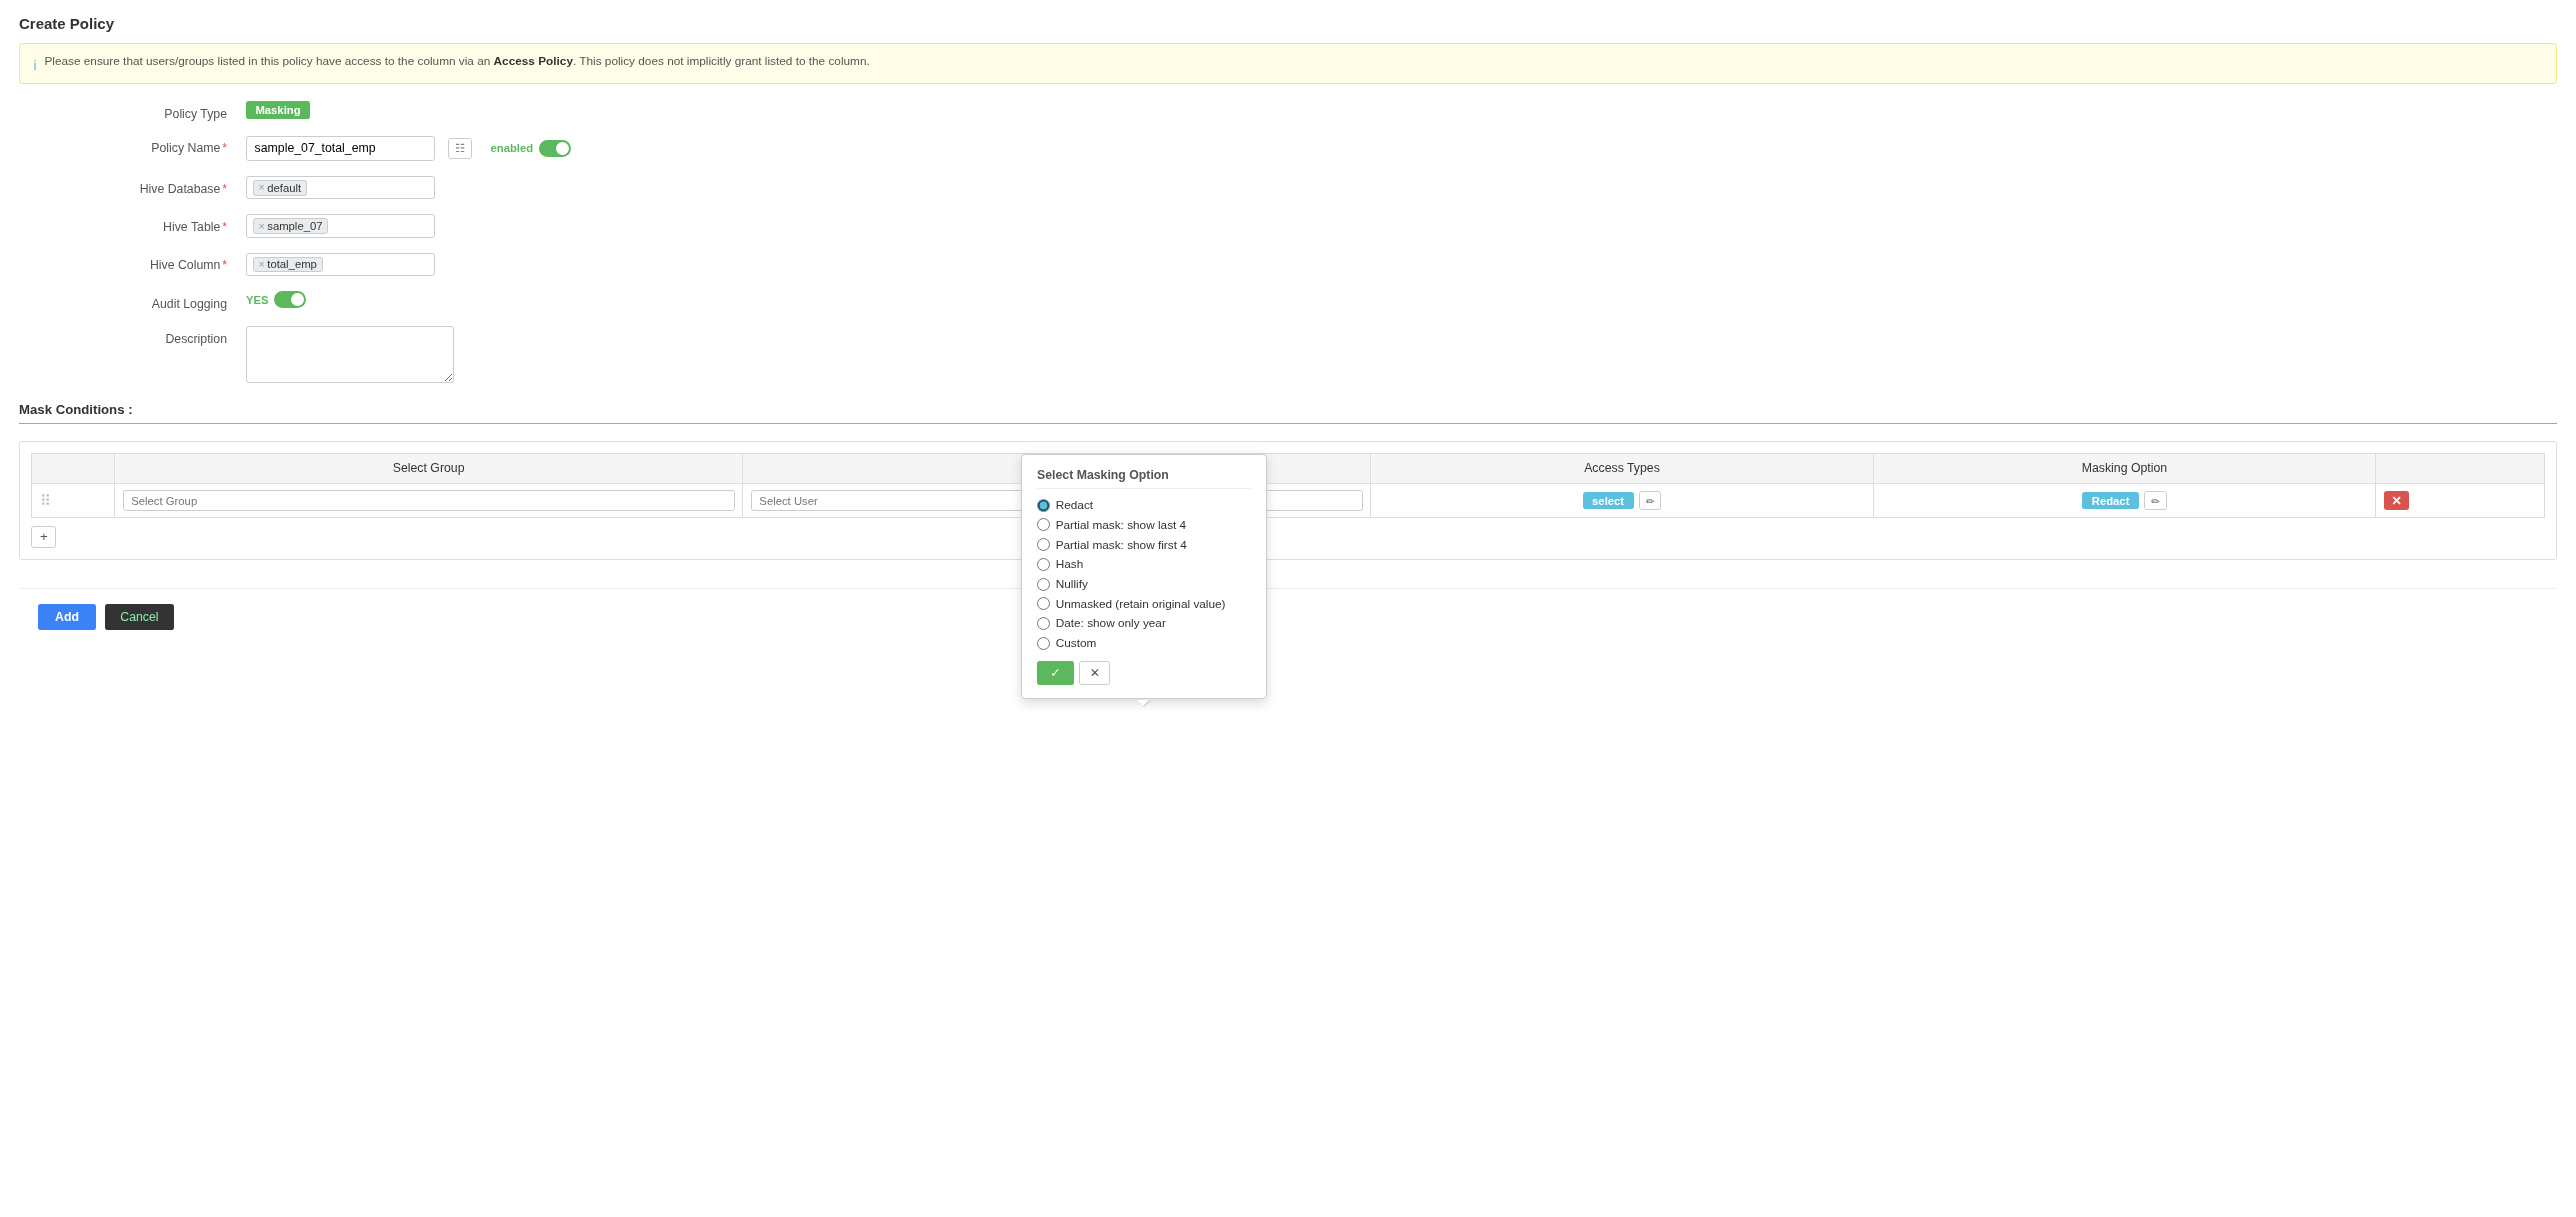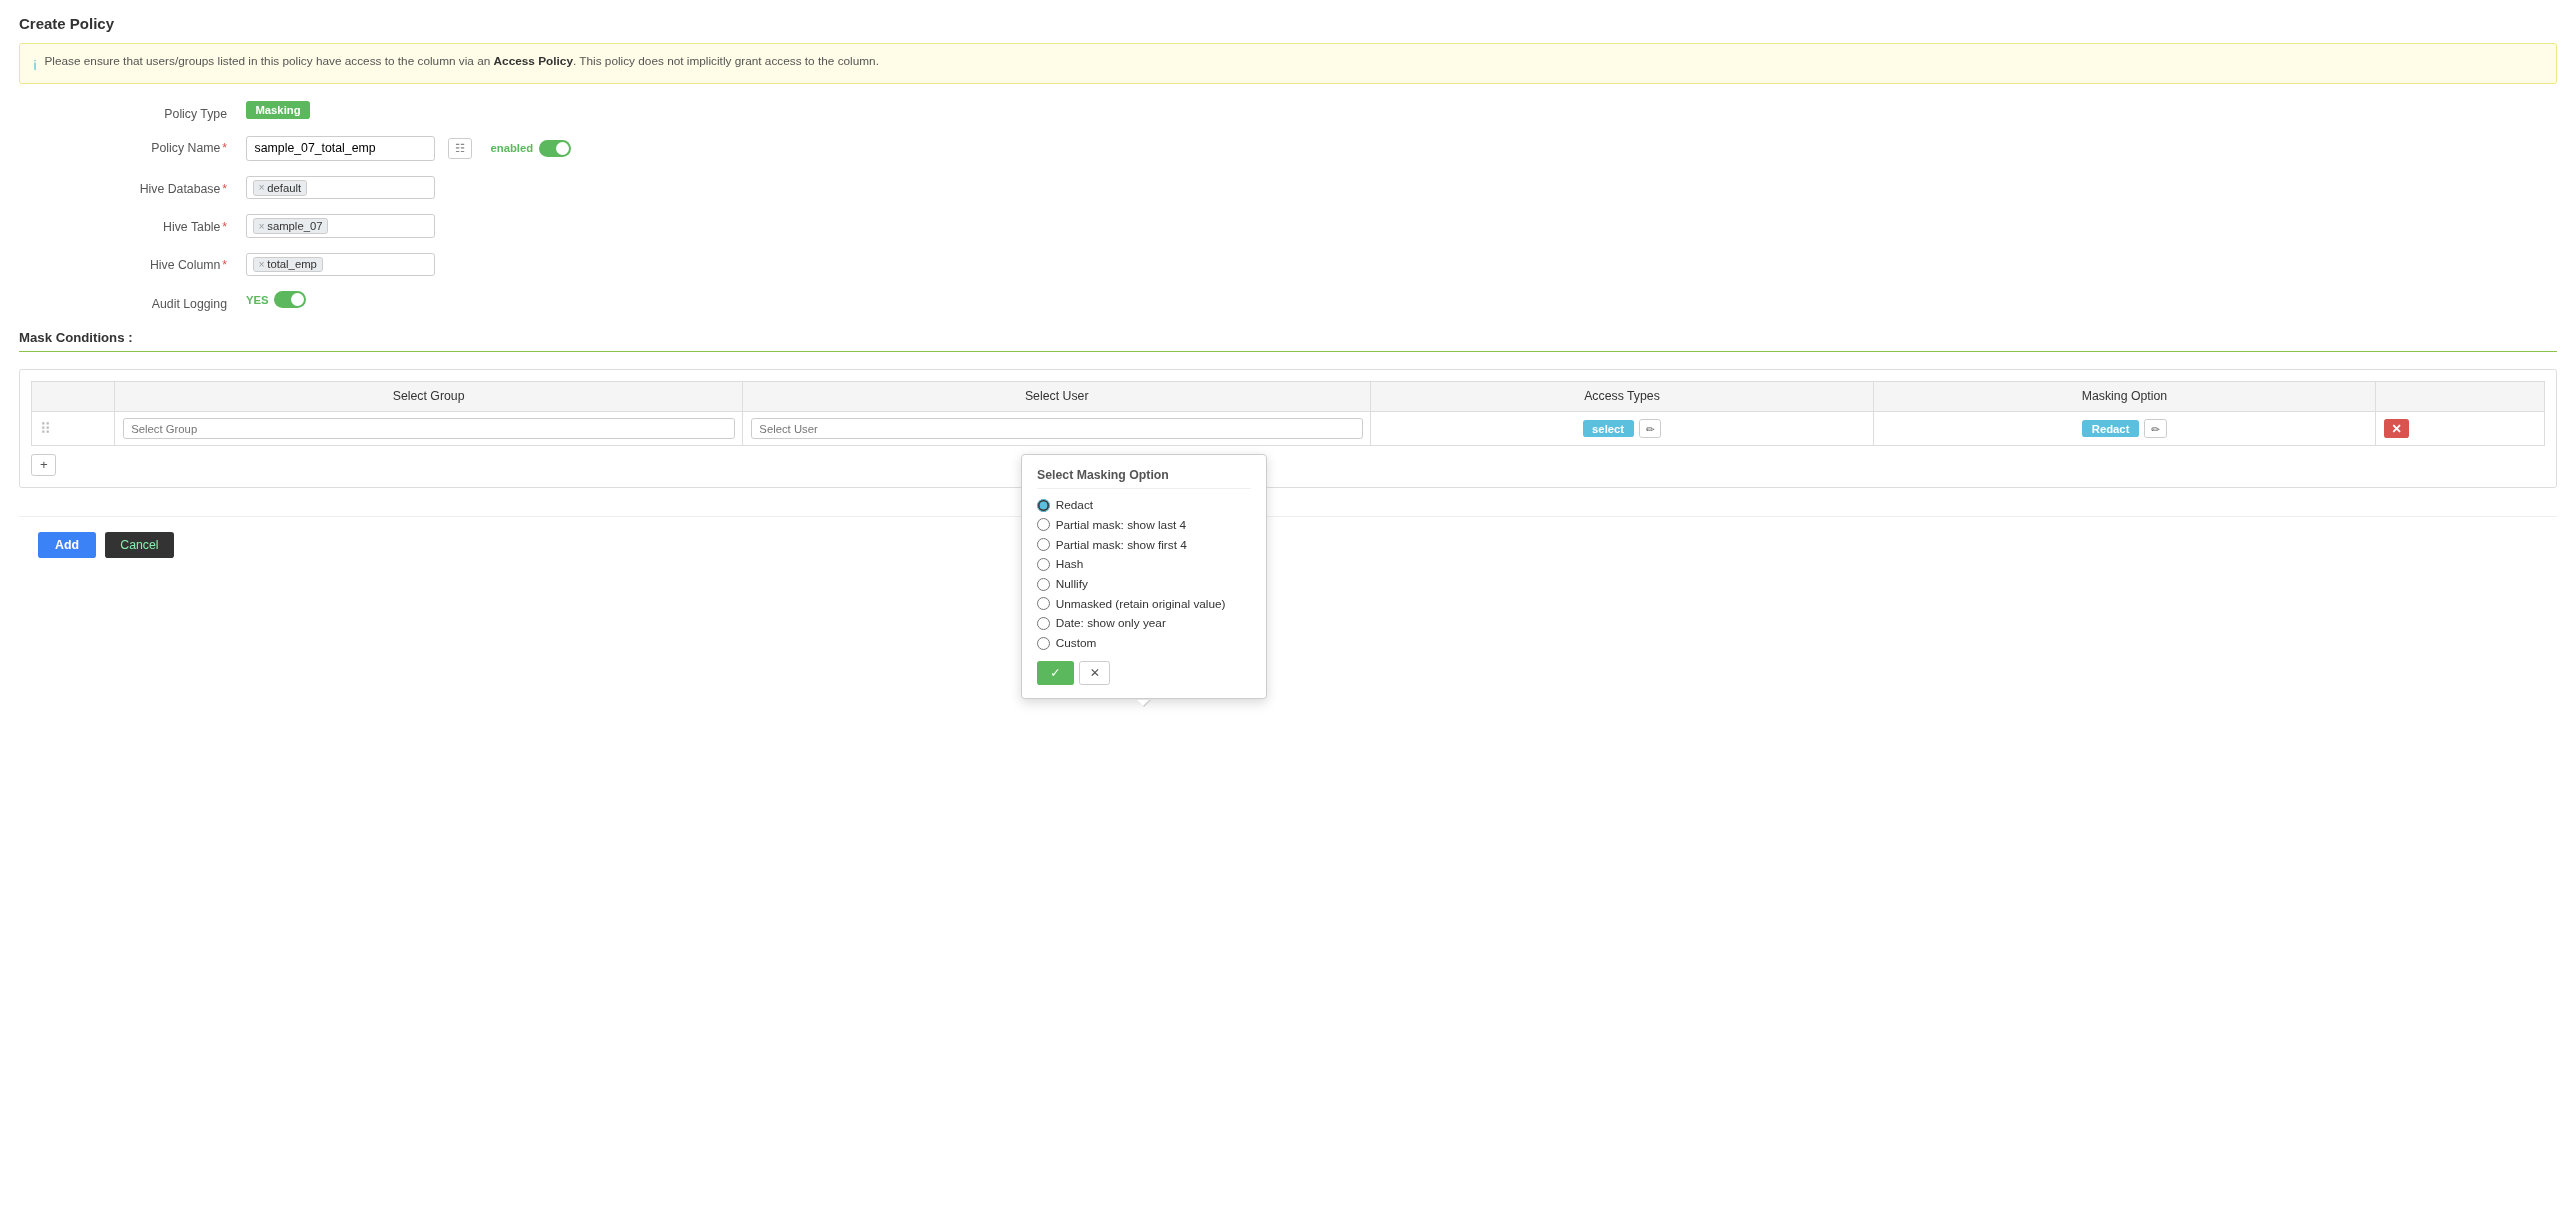--- a/index.html
+++ b/index.html
@@ -373,21 +373,21 @@
 </head>
 <body>
 
 <div class="page-container">
 
   <div class="page-title">Create Policy</div>
 
   <div class="alert-banner">
     <span class="alert-icon">ℹ</span>
     <span class="alert-text">
-      <span>Please ensure that users/groups listed in this policy have access to the column via an </span><strong style="cursor:pointer;color:#333;">Access Policy</strong><span>. This policy does not implicitly grant access to the column.</span>
+      <span>Please ensure that users/groups listed in this policy have access to the column via an </span><strong style="cursor:pointer;color:#333;">Access Policy</strong><span>. This policy does not implicitly grant listed to the column.</span>
     </span>
   </div>
 
 
   <div class="form-row">
     <div class="form-label">Policy Type</div>
     <div class="form-control-wrap">
       <span class="badge-masking">Masking</span>
     </div>
   </div>
@@ -451,20 +451,26 @@
   <div class="form-row">
     <div class="form-label">Audit Logging</div>
     <div class="form-control-wrap">
       <div class="toggle-wrap toggle-yes">
         <span class="toggle-label">YES</span>
         <span class="toggle-switch"></span>
       </div>
     </div>
   </div>
 
+  <div class="form-row">
+    <div class="form-label">Description</div>
+    <div class="form-control-wrap">
+      <textarea class="textarea-field" style=""></textarea>
+    </div>
+  </div>
 
   <div class="mask-conditions-section">
     <div class="section-header">Mask Conditions :</div>
 
     <div class="conditions-table-wrap">
       <table class="conditions-table">
         <thead>
           <tr>
             <th class="col-drag"></th>
             <th class="col-group">

